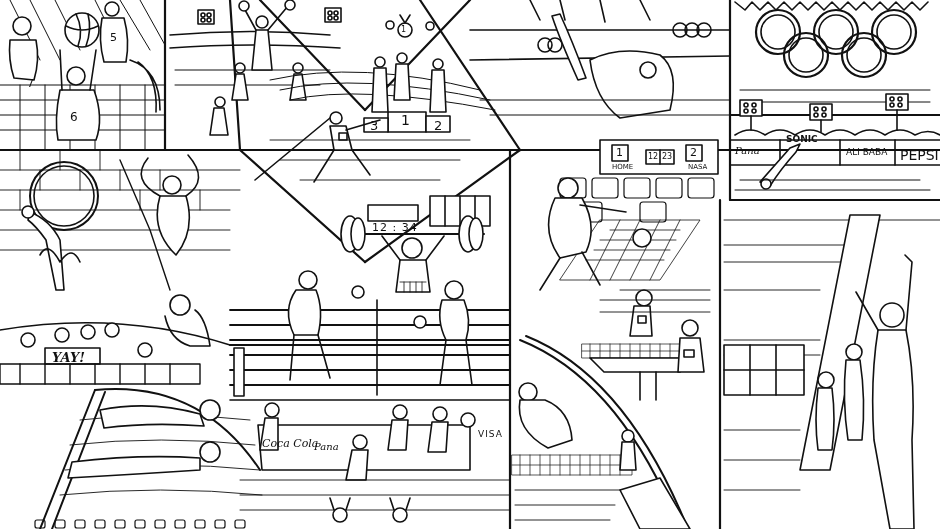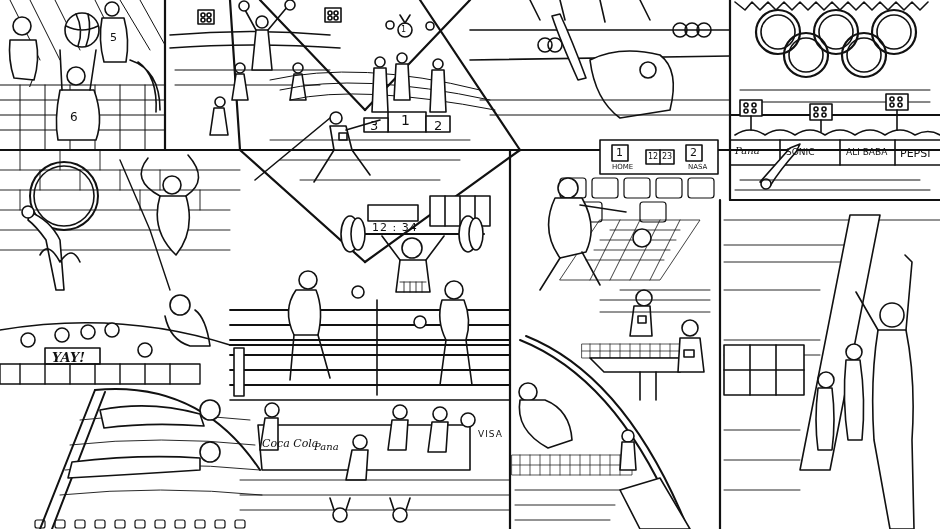--- a/index.html
+++ b/index.html
@@ -479,23 +479,23 @@
 <div class="lbl" style="left:372px;top:222px;font-size:11px;letter-spacing:1px;">12 : 34</div>
 
 <div class="lbl" style="left:616px;top:147px;font-size:11px;">1</div>
 <div class="lbl" style="left:612px;top:164px;font-size:7px;">HOME</div>
 <div class="lbl" style="left:648px;top:153px;font-size:8px;">12</div>
 <div class="lbl" style="left:662px;top:153px;font-size:8px;">23</div>
 <div class="lbl" style="left:690px;top:147px;font-size:11px;">2</div>
 <div class="lbl" style="left:688px;top:164px;font-size:7px;">NASA</div>
 
 <div class="lbl hand" style="left:735px;top:146px;font-size:10px;">Pana</div>
-<div class="lbl" style="left:786px;top:148px;font-size:9px;">SONIC</div>
+<div class="lbl" style="left:786px;top:135px;font-size:9px;font-weight:bold;">SONIC</div>
 <div class="lbl" style="left:846px;top:148px;font-size:9px;">ALI BABA</div>
-<div class="lbl" style="left:900px;top:148px;font-size:11px;">PEPSI</div>
+<div class="lbl" style="left:900px;top:148px;font-size:14px;">PEPSI</div>
 
 <div class="lbl hand" style="left:52px;top:351px;font-size:13px;font-weight:bold;">YAY!</div>
 
 <div class="lbl hand" style="left:262px;top:438px;font-size:11px;">Coca Cola</div>
 <div class="lbl hand" style="left:314px;top:442px;font-size:10px;">Pana</div>
 <div class="lbl" style="left:478px;top:430px;font-size:9px;letter-spacing:1px;">VISA</div>
 
 </div>
 
 </body></html>

